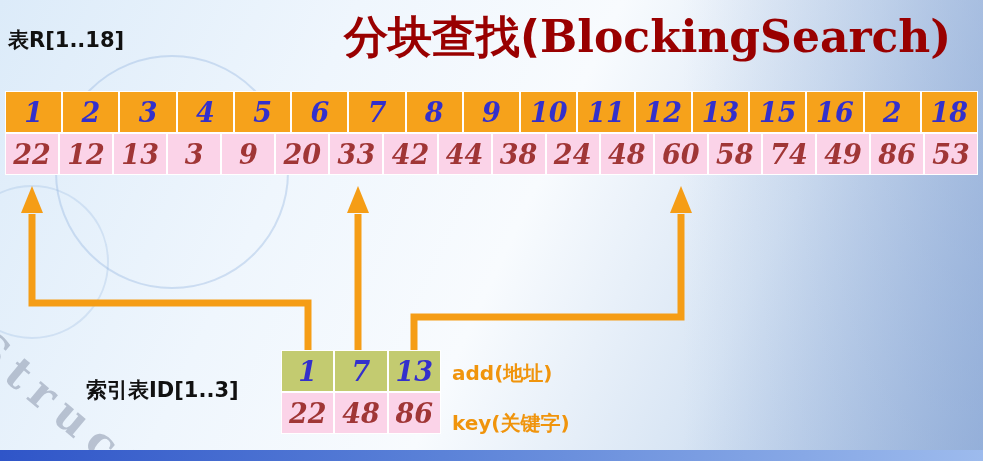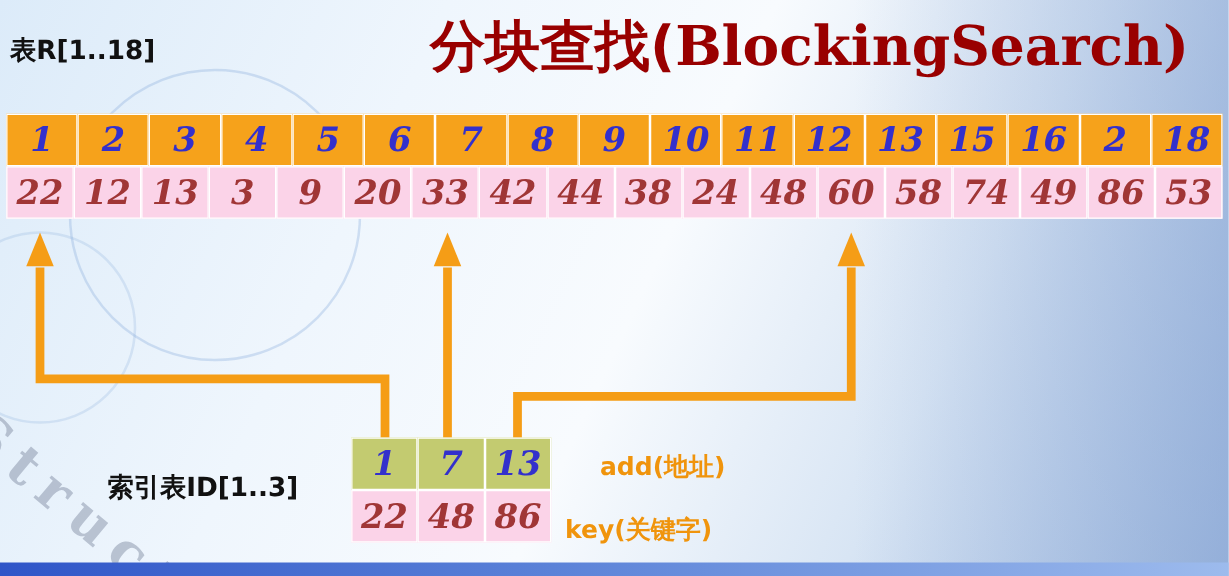--- a/index.html
+++ b/index.html
@@ -30,21 +30,21 @@
     letter-spacing:10px;color:#8e99ae;opacity:.55;
   }
   
   .title{
     position:absolute;left:344px;top:8px;white-space:nowrap;
     font-size:44px;font-weight:bold;color:#990000;
   }
   .t-en{font-family:"DejaVu Serif",serif;}
   .label-r{position:absolute;left:8px;top:26px;font-size:21px;font-weight:bold;color:#111;text-align:center;}
   .label-id{position:absolute;left:86px;top:376px;font-size:21px;font-weight:bold;color:#111;}
-  .label-add{position:absolute;left:452px;top:360px;font-size:20px;font-weight:bold;color:#F0940C;margin-left:28px;}
+  .label-add{position:absolute;left:452px;top:360px;font-size:20px;font-weight:bold;color:#F0940C;}
   .label-key{position:absolute;left:452px;top:410px;font-size:20px;font-weight:bold;color:#F0940C;text-align:center;}
   
   .row{display:flex;}
   .cell{
     flex:1 1 0;height:40px;border:1px solid #fff;
     display:flex;align-items:center;justify-content:center;
     font-family:"DejaVu Serif",serif;font-style:italic;font-weight:bold;font-size:27px;
   }
   .table-r{position:absolute;left:5px;top:91px;width:973px;z-index:3;}
   .r-idx .cell{background:#F6A21B;color:#3330CC;}

